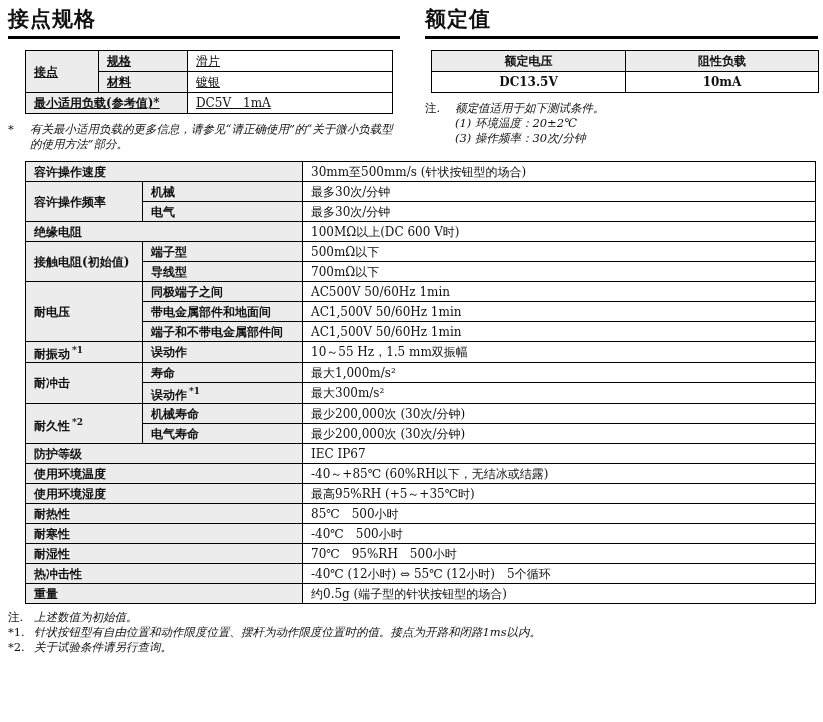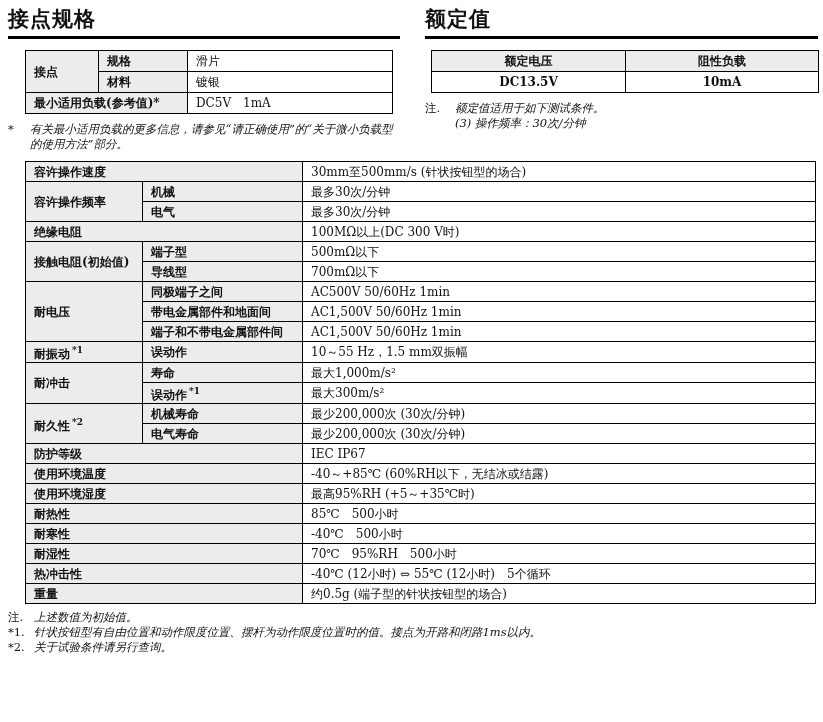--- a/index.html
+++ b/index.html
@@ -19,21 +19,21 @@
   }
   table { border-collapse:collapse; table-layout:fixed; }
   td, th {
     border:1px solid #000; font-size:12px;
     height:21px; line-height:16px; padding:0 8px;
     overflow:hidden; white-space:nowrap;
   }
   .lbl, .sub, th { background:#ececec; font-weight:bold; text-align:left; }
   .val { background:#fff; }
   .center { }
-  .contact-table { margin:11px 0 0 17px; width:367px; }
+  .contact-table { margin:11px 0 0 17px; width:367px;text-decoration:underline; }
   .rated-table   { margin:11px 0 0 6px;  width:387px; }
   .rated-table th, .rated-table td { text-align:center; font-weight:bold; }
   .rated-table th { font-weight:bold; }
   .char-section { margin:4px 5px 0 8px; }
   .char-table { margin:9px 0 0 17px; width:790px;padding-left:40px; }
   .char-table td { height:20px; }
   .note { font-size:11.5px; line-height:15px; margin-top:8px; }
   .note-row { display:flex; }
   .note-marker { flex:none; }
   .m22 { width:22px; } .m30 { width:30px; } .m26 { width:26px; }
@@ -97,20 +97,24 @@
       </tr>
     </tbody>
       </table>
     <div class="note">
       <div class="note-row">
         <span class="note-marker m30">注.</span>
         <span class="note-text">额定值适用于如下测试条件。</span>
       </div>
       <div class="note-row">
         <span class="note-marker m30"></span>
+        <span class="note-text">(1) 环境温度：20±2℃</span>
+      </div>
+      <div class="note-row">
+        <span class="note-marker m30"></span>
         <span class="note-text">(3) 操作频率：30次/分钟</span>
       </div>
     </div>
   </section>
 
 </div>
 
 <section class="char-section">
   <table class="char-table">
     <colgroup>
@@ -127,21 +131,21 @@
       <td class="lbl" rowspan="2">容许操作频率</td>
       <td class="sub">机械</td>
       <td class="val">最多30次/分钟</td>
     </tr>
     <tr>
       <td class="sub">电气</td>
       <td class="val">最多30次/分钟</td>
     </tr>
     <tr>
       <td class="lbl" colspan="2">绝缘电阻</td>
-      <td class="val">100MΩ以上(DC 300 V时)</td>
+      <td class="val">100MΩ以上(DC 600 V时)</td>
     </tr>
     <tr>
       <td class="lbl" rowspan="2">接触电阻(初始值)</td>
       <td class="sub">端子型</td>
       <td class="val">500mΩ以下</td>
     </tr>
     <tr>
       <td class="sub">导线型</td>
       <td class="val">700mΩ以下</td>
     </tr>

